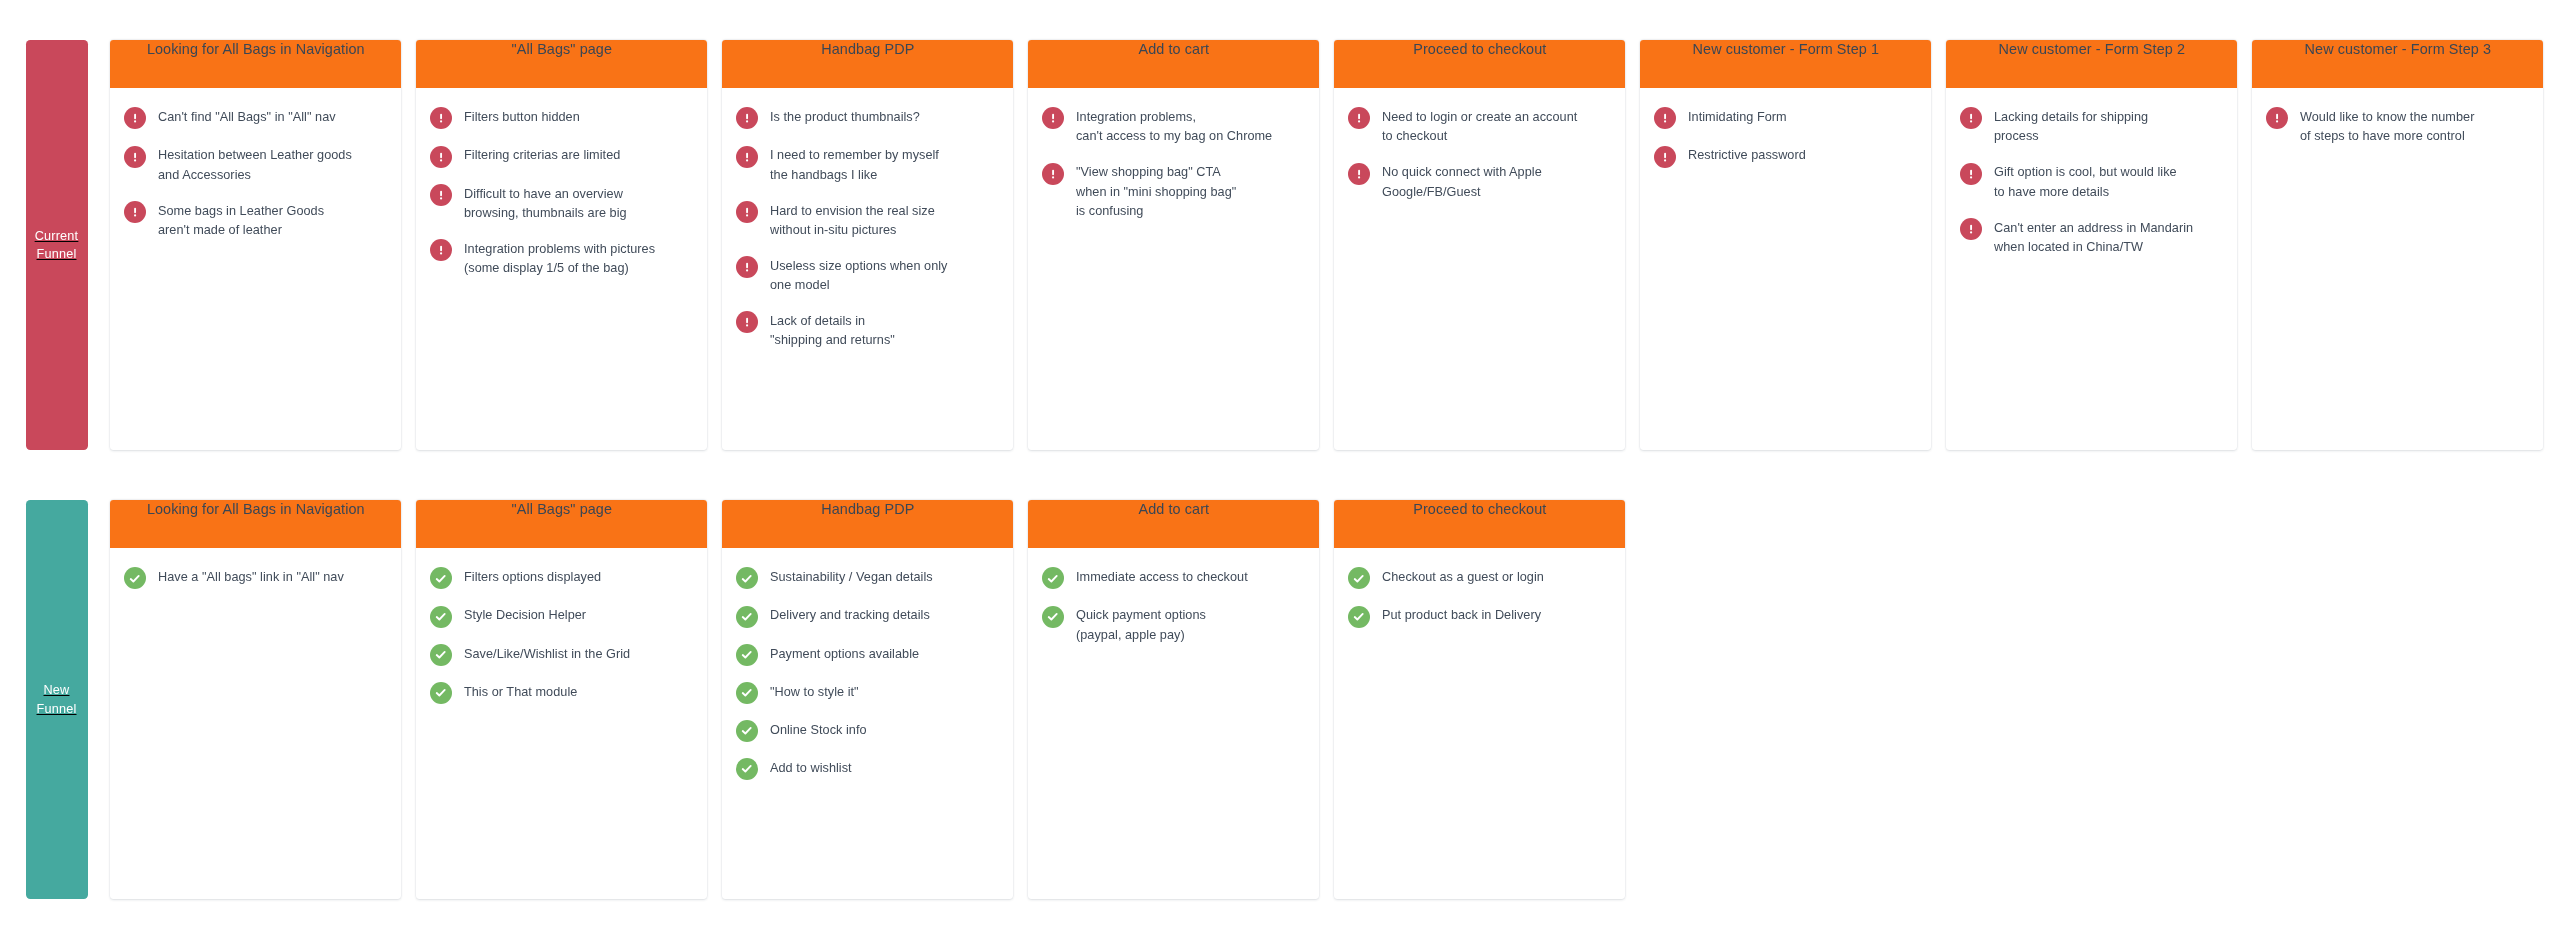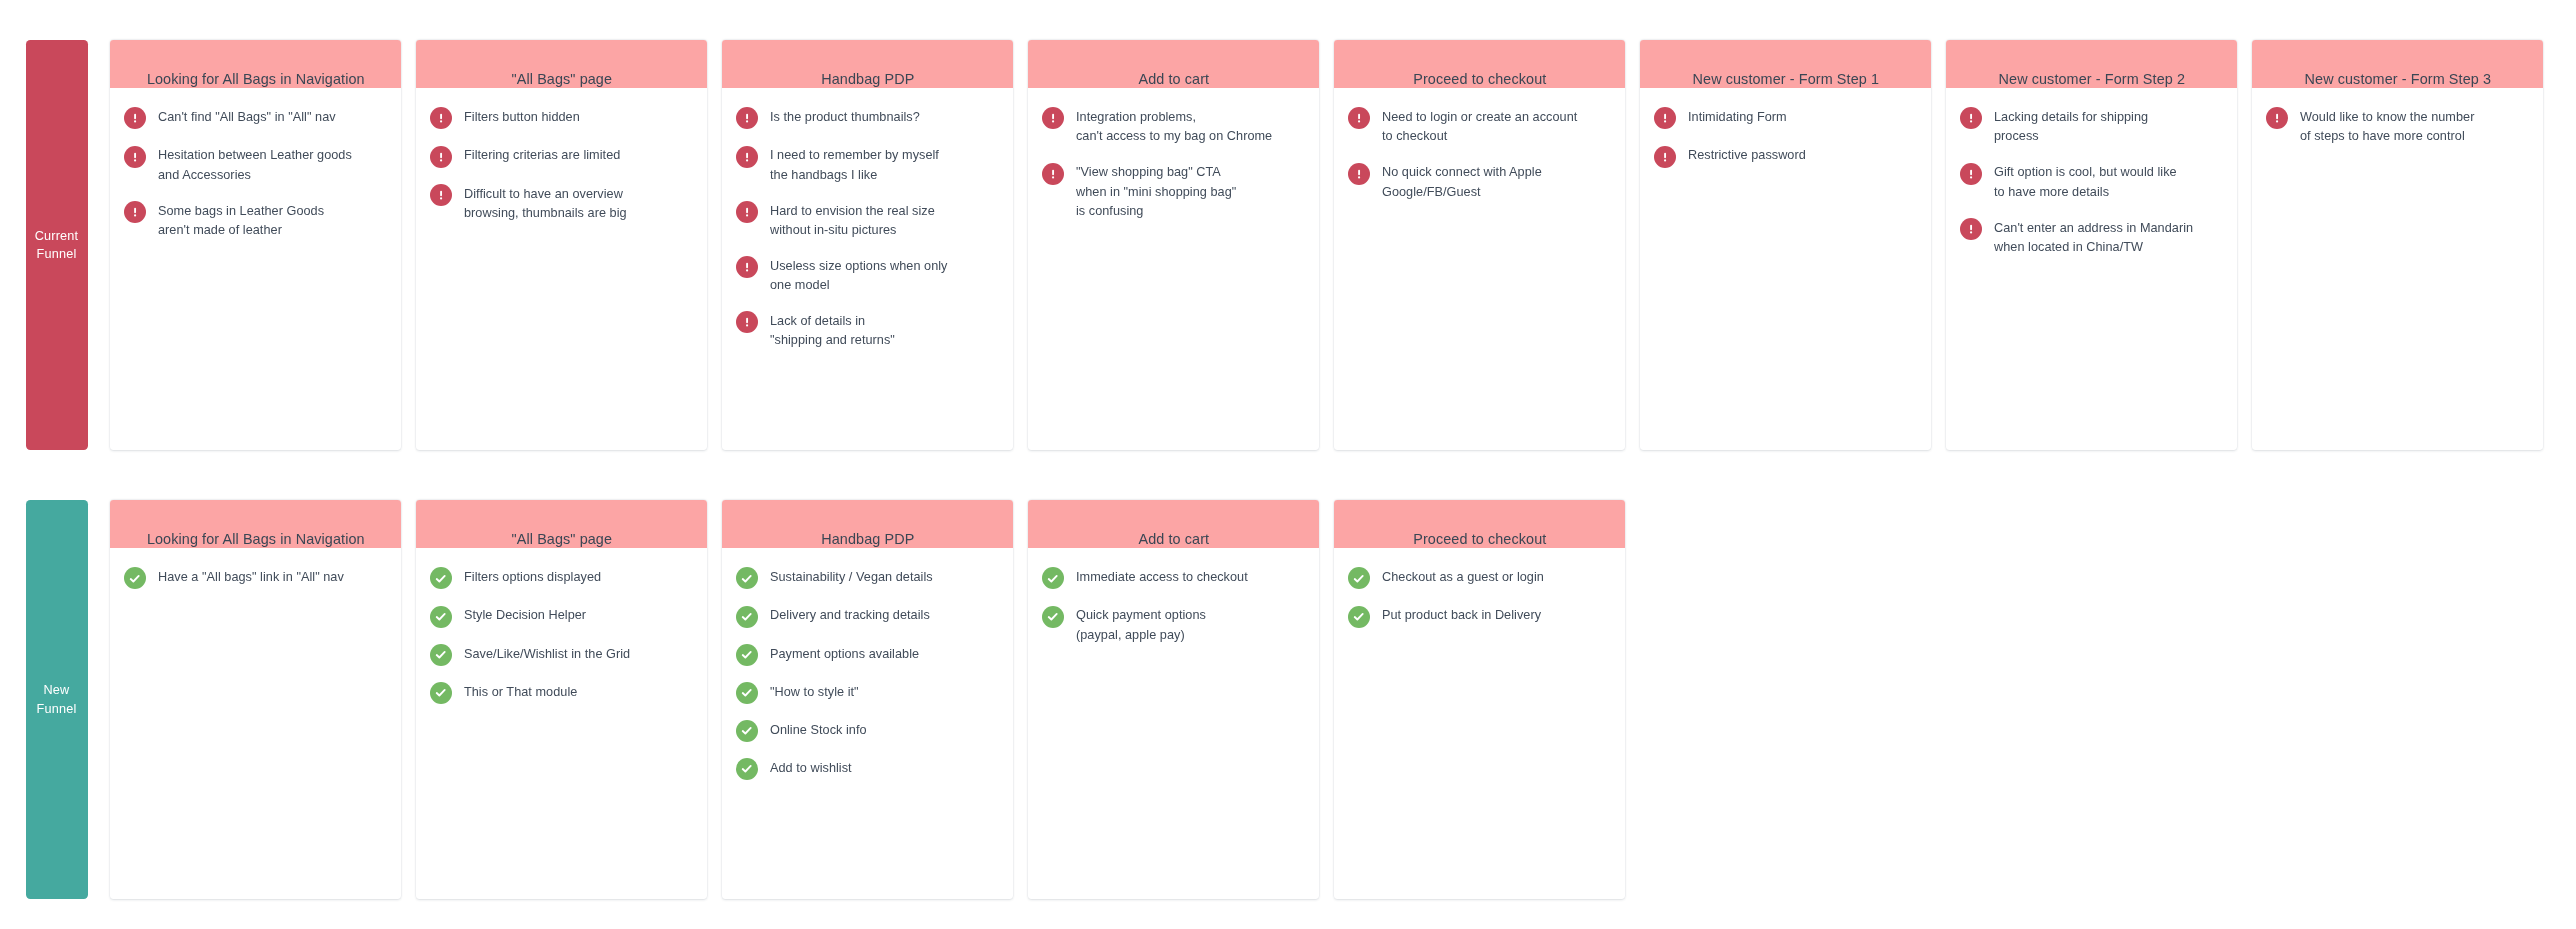--- a/index.html
+++ b/index.html
@@ -32,20 +32,21 @@
 
   
   .spine {
     width: 62px;
     border-radius: 4.2px;
     display: flex;
     align-items: center;
     justify-content: center;
     flex: 0 0 auto;
     box-sizing: border-box;
+    text-decoration: underline;
   }
   .spine-label {
     color: #ffffff;
     font-size: 12.7px;
     line-height: 1.45;
     text-align: center;
     font-weight: 400;
     letter-spacing: 0.2px;
     white-space: pre-line;
   }
@@ -73,25 +74,25 @@
     box-shadow: 0 0.8px 2.5px rgba(27, 43, 60, .13), 0 0 0 0.8px rgba(27, 43, 60, .03);
     display: flex;
     flex-direction: column;
     overflow: hidden;
     box-sizing: border-box;
   }
   #row-current .card { height: 410px; }
   #row-new .card     { height: 399px; }
 
   .card-header {
-    background: #fca5a5;
+    background: #f97316;
     height: 48px;
     flex: 0 0 auto;
     display: flex;
-    align-items: flex-end;
+    align-items: flex-start;
     justify-content: center;
     padding: 0 10.2px;
     box-sizing: border-box;
   }
   .card-title {
     font-size: 14.4px;
     color: #3a4654;
     font-weight: 400;
     text-align: center;
     letter-spacing: 0.1px;
@@ -213,20 +214,30 @@
               <div class="item">
                 <span class="badge badge-pain">
                   <svg width="12" height="12" viewBox="0 0 14 14" aria-hidden="true">
                     <rect x="6" y="2" width="2.2" height="6.4" rx="1.1" fill="#ffffff"></rect>
                     <circle cx="7.1" cy="11" r="1.25" fill="#ffffff"></circle>
                   </svg>
                 </span>
                 <span class="item-text">Difficult to have an overview
 browsing, thumbnails are big</span>
               </div>
+              <div class="item">
+                <span class="badge badge-pain">
+                  <svg width="12" height="12" viewBox="0 0 14 14" aria-hidden="true">
+                    <rect x="6" y="2" width="2.2" height="6.4" rx="1.1" fill="#ffffff"></rect>
+                    <circle cx="7.1" cy="11" r="1.25" fill="#ffffff"></circle>
+                  </svg>
+                </span>
+                <span class="item-text">Integration problems with pictures
+(some display 1/5 of the bag)</span>
+              </div>
             </div>
           </div>
         </div>
         <div class="column">
           <div class="card">
             <div class="card-header">
               <div class="card-title">Handbag PDP</div>
             </div>
             <div class="card-body">
               <div class="item">

